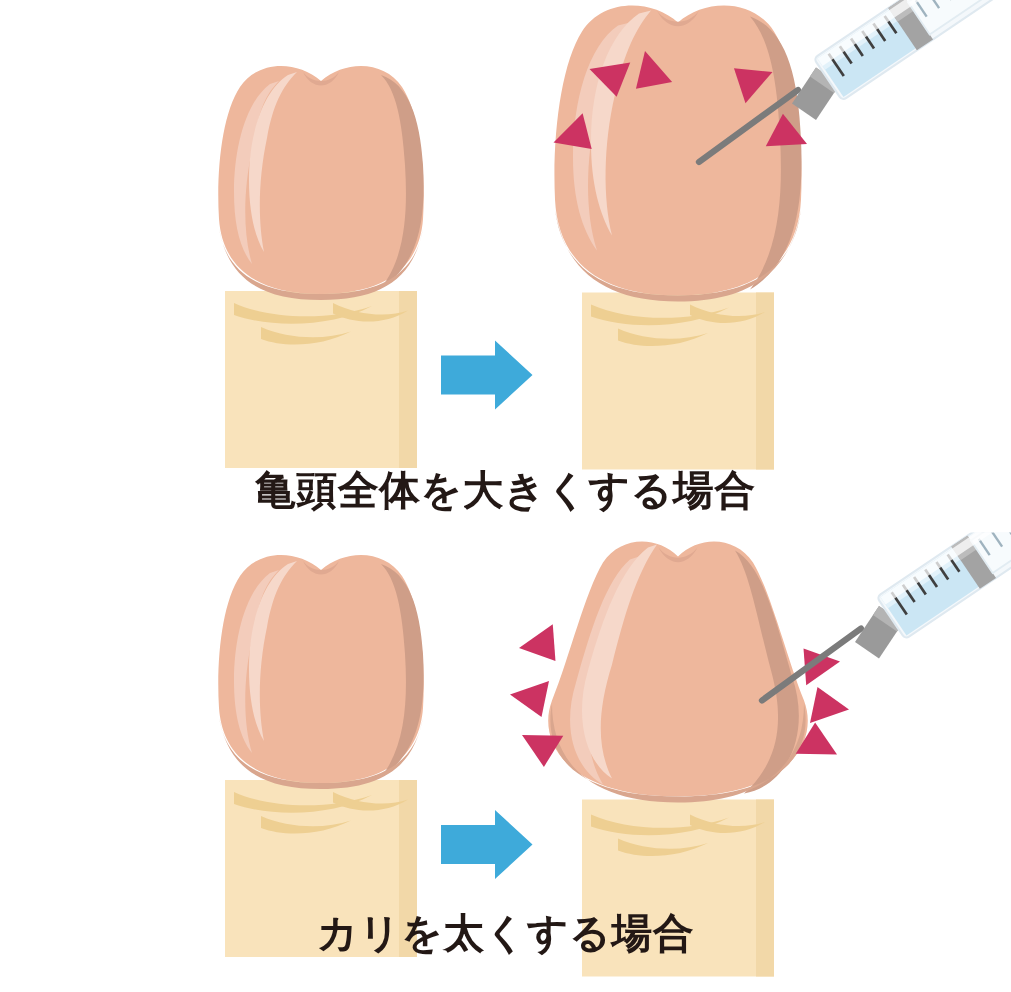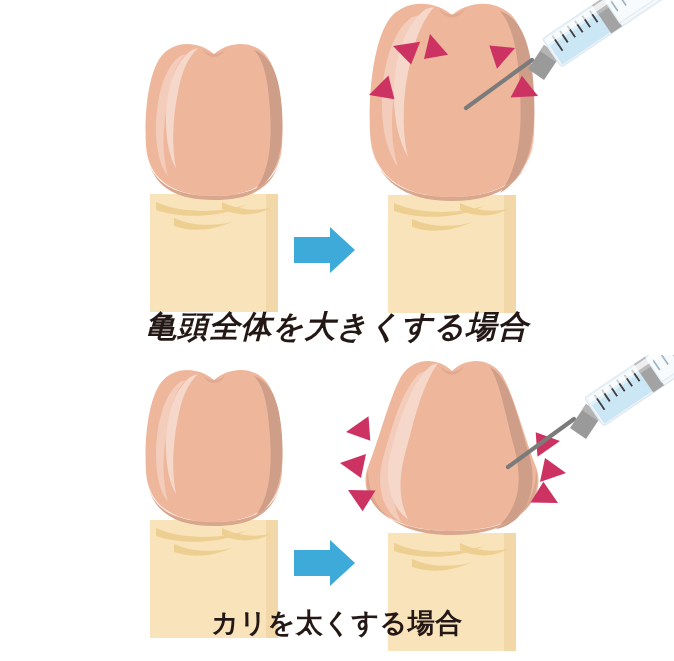--- a/index.html
+++ b/index.html
@@ -39,23 +39,22 @@
     left: 0;
     width: 674px;
     text-align: center;
     font-weight: bold;
     color: #231815;
     letter-spacing: 0.02em;
     white-space: nowrap;
   }
   #caption-top {
     top: 310px;
-    font-size: 31px;
+    font-size: 27px;
     line-height: 34px;
-    font-style: italic;
   }
   #caption-bottom {
     top: 608px;
     font-size: 27px;
     line-height: 34px;
     font-family: Liberation Mono, monospace;
   }
 </style>
 </head>
 <body>

